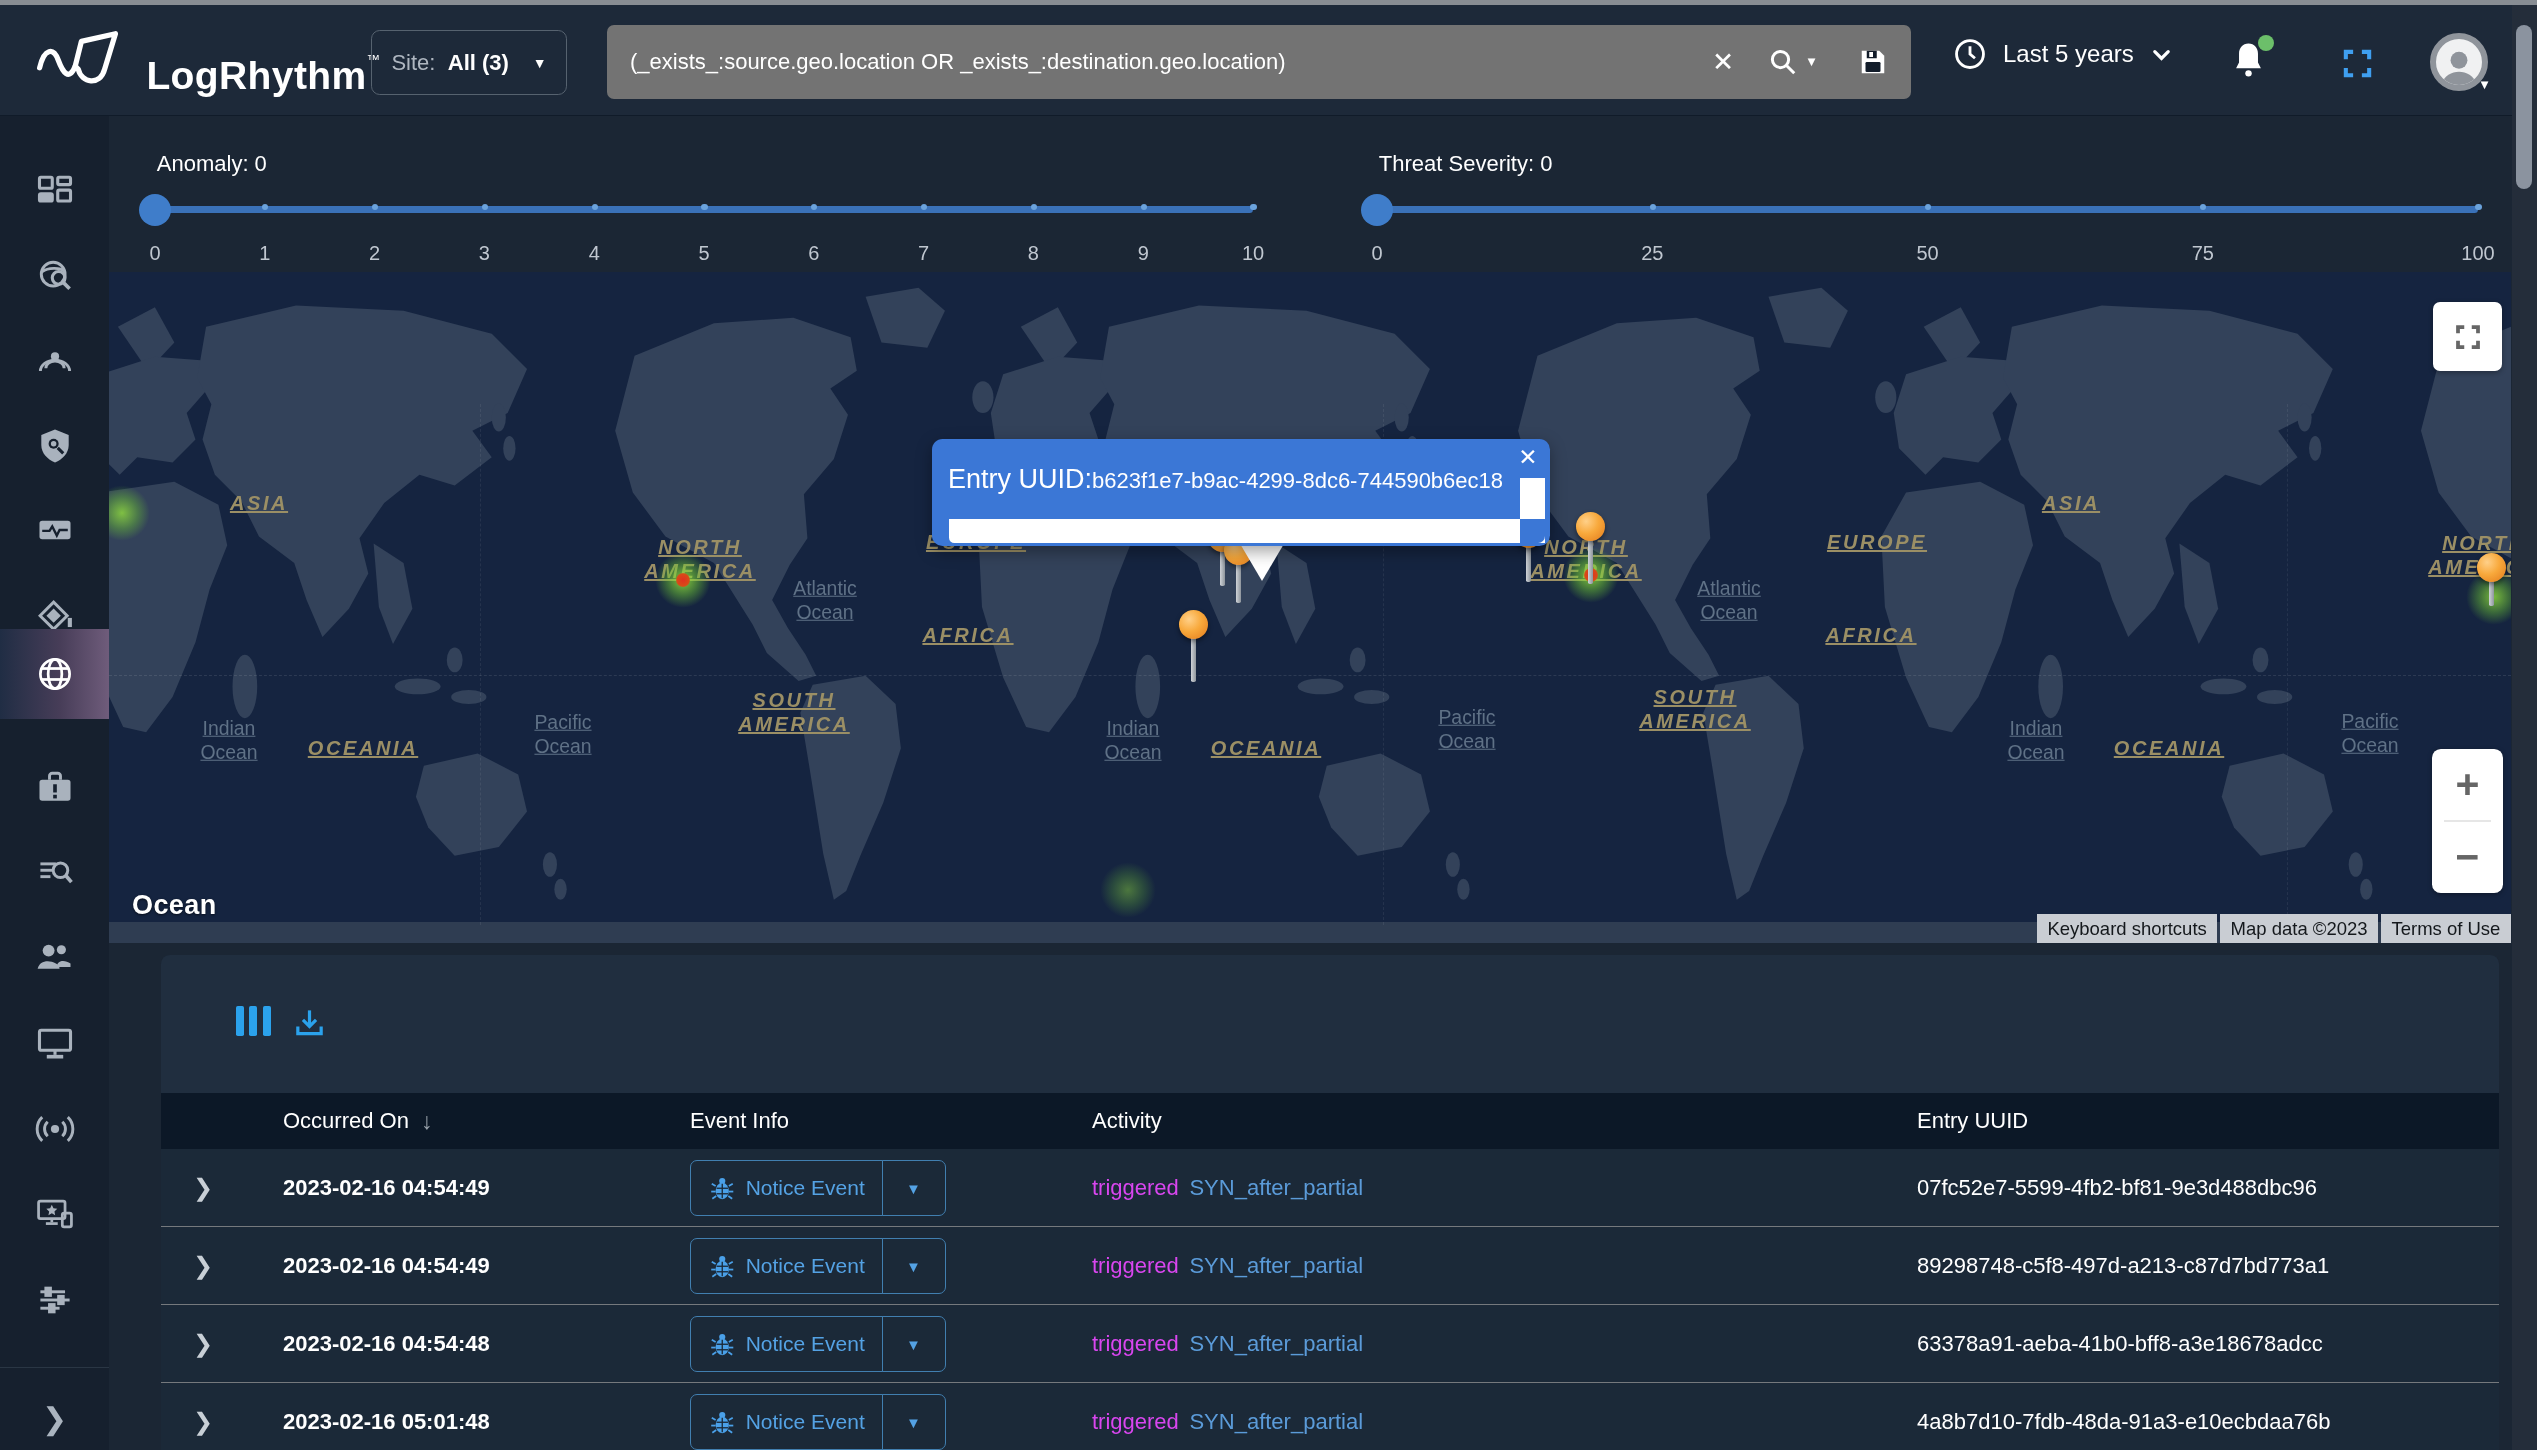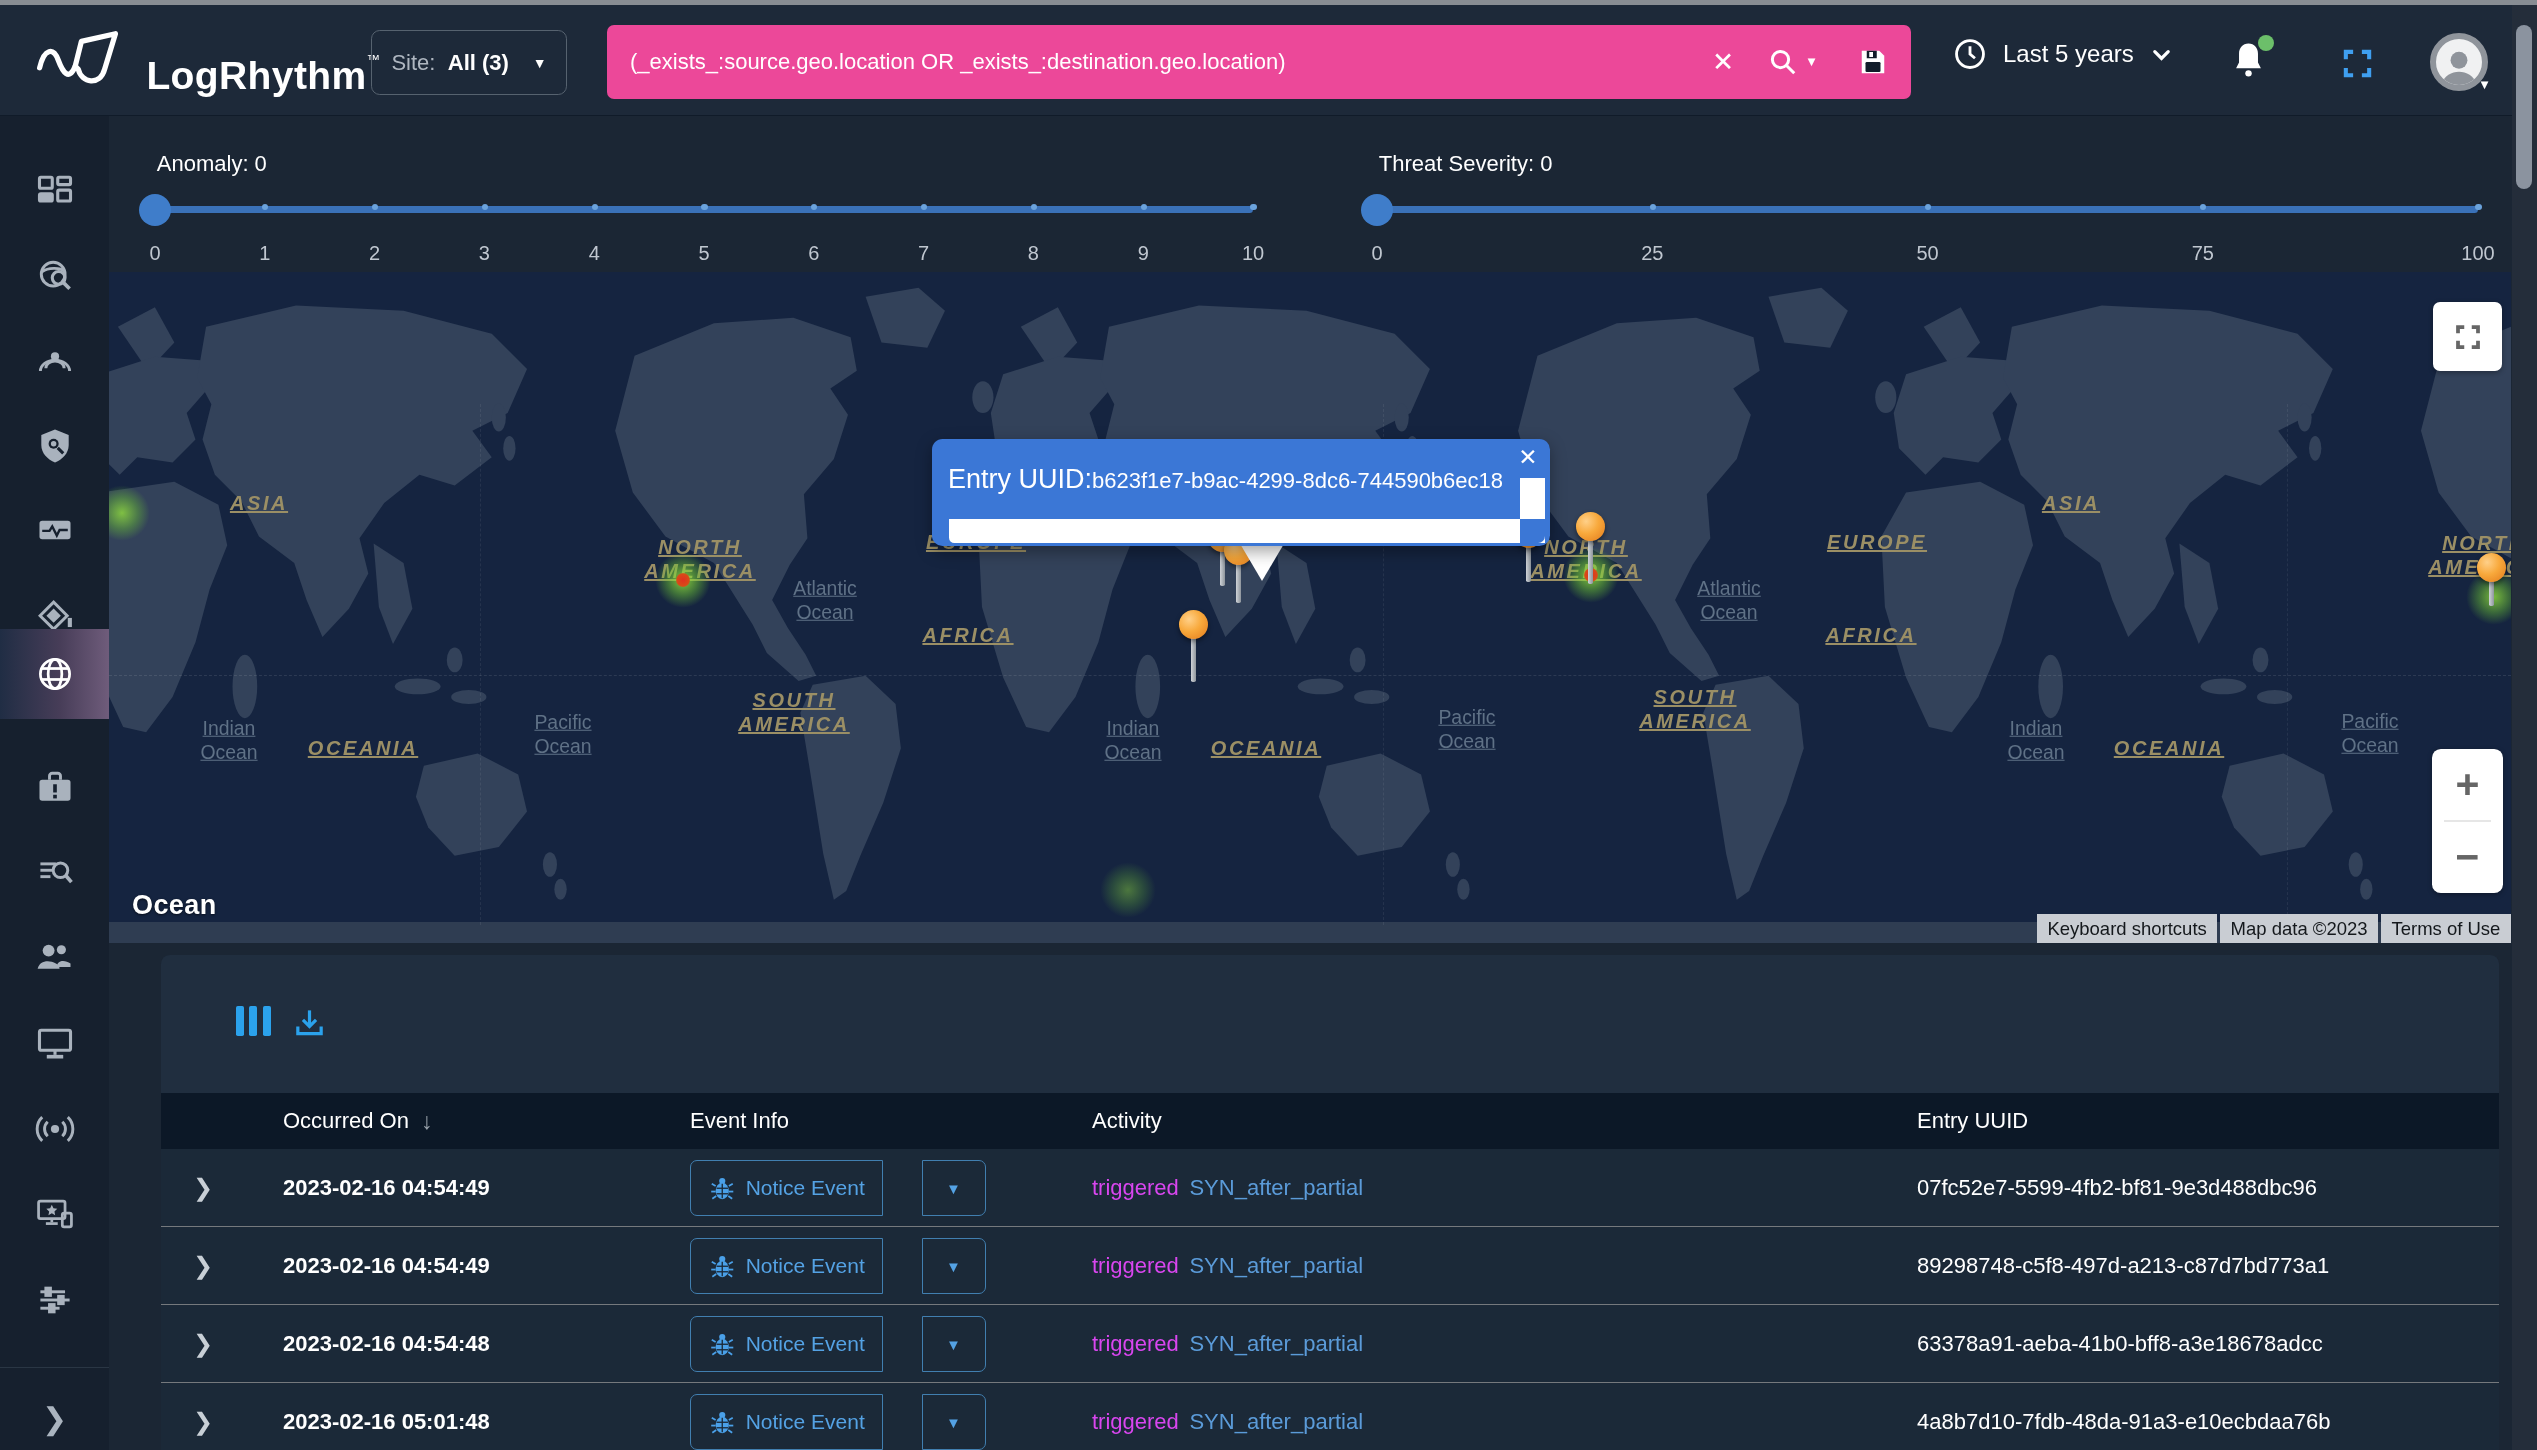--- a/index.html
+++ b/index.html
@@ -18,21 +18,21 @@
   .brand svg { width:99px; height:64px; }
   .brand-text { color:#fff; font-size:39px; font-weight:700; letter-spacing:0.4px; line-height:64px; margin-left:12.4px; }
   .brand-tm { color:#fff; font-size:13.2px; vertical-align:25px; font-weight:400; }
 
   .site-pill { position:absolute; left:371px; top:25px; width:196px; height:65px; border:1.8px solid #56626f; border-radius:8.8px;
                display:flex; align-items:center; padding:0 19.4px; gap:12.4px; }
   .site-label { color:#aeb6c0; font-size:22px; }
   .site-value { color:#fff; font-size:22px; font-weight:600; }
   .site-caret { color:#fff; font-size:14px; margin-left:auto; }
 
-  .searchbox { position:absolute; left:607px; top:19.4px; width:1304px; height:74px; background:#ec4899; border-radius:7px;
+  .searchbox { position:absolute; left:607px; top:19.4px; width:1304px; height:74px; background:#737373; border-radius:7px;
                display:flex; align-items:center; }
   .searchbox input { flex:1; background:transparent; border:none; outline:none; color:#fff; font-size:22px; padding:0 23px;
                      font-family:"Liberation Sans", sans-serif; }
   .sb-icon { color:#fff; display:flex; align-items:center; justify-content:center; cursor:pointer; }
   .sb-x { font-size:26.5px; width:62px; }
   .sb-search { width:58px; }
   .sb-search-caret { color:#fff; font-size:13.2px; width:30px; margin-left:-7px; }
   .sb-save { width:76px; }
 
   .timerange { position:absolute; left:1953px; top:32px; display:flex; align-items:center; gap:16px; color:#fff; }
@@ -116,21 +116,21 @@
   .tb-dl { left:131px; }
   .thead { position:absolute; left:0; top:138px; width:100%; height:56px; background:#0c1827; }
   .th { position:absolute; top:0; height:56px; display:flex; align-items:center; color:#fff; font-size:22px; }
   .sort-arrow { color:#98a1aa; font-size:23px; margin-left:12.4px; }
   .tbody { position:absolute; left:0; top:194px; width:100%; }
   .trow { position:relative; width:100%; height:78px; border-bottom:1.8px solid #75797d; background:#1b2938; }
   .trow:last-child { border-bottom:none; }
   .cell { position:absolute; top:0; height:78px; display:flex; align-items:center; color:#fff; font-size:22px; }
   .expand { left:32px; width:35px; color:#c8cfd6; font-size:24px; cursor:pointer; }
   .c-occurred { left:122px;font-weight:bold; }
-  .c-event { left:529px;gap:40px; }
+  .c-event { left:529px; }
   .evt-btn { display:flex; align-items:center; gap:10.6px; height:56px; padding:0 17.6px; border:1.8px solid #417fb0;
              border-radius:7px 0 0 7px; cursor:pointer; }
   .evt-btn svg { width:26.5px; height:26.5px; }
   .evt-label { color:#54a2e4; font-size:21px; }
   .evt-caret { display:flex; align-items:center; justify-content:center; width:64px; height:56px; border:1.8px solid #417fb0;
                border-left-width:1.8px; margin-left:-1.8px; border-radius:0 7px 7px 0; color:#54a2e4; font-size:15px; cursor:pointer; }
   .c-activity { left:931px; }
   .c-activity .verb { color:#d946ef; }
   .c-activity .target { color:#5b9bd9; margin-left:10.6px; cursor:pointer; text-decoration:none; }
   .c-uuid { left:1756px; }

